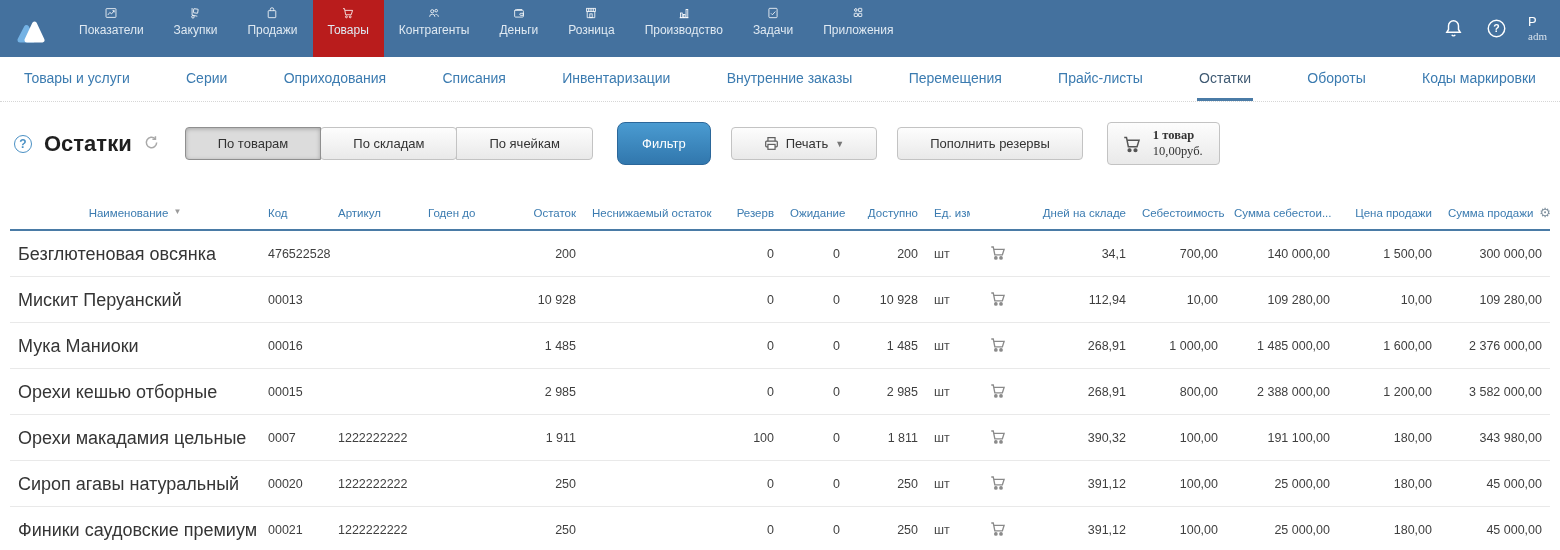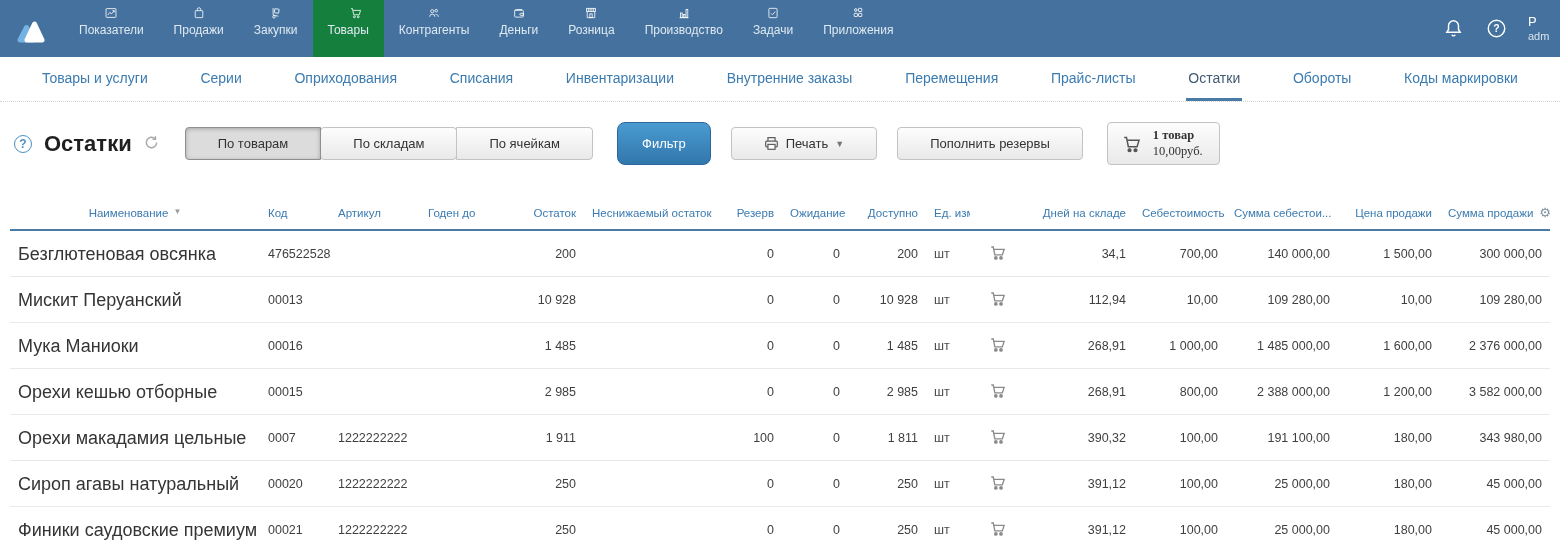--- a/index.html
+++ b/index.html
@@ -5,31 +5,31 @@
   * { box-sizing: border-box; margin: 0; padding: 0; }
   html,body { width:1560px; height:550px; overflow:hidden; background:#fff;
     font-family:"Liberation Sans","DejaVu Sans",sans-serif; }
 
   
   .topbar { height:57px; background:#44719e; display:flex; align-items:stretch; color:#eef3f8; }
   .logo { width:64px; display:flex; align-items:center; justify-content:center; cursor:pointer; }
   .topnav { display:flex; align-items:stretch; }
   .nav-item { display:flex; flex-direction:column; align-items:center; justify-content:center;
     gap:3px; padding:6px 15px 20px; cursor:pointer; }
-  .nav-item.active { background:#15803d;align-items:flex-end; }
+  .nav-item.active { background:#b91c1c; }
   .nav-item .lbl { font-size:12px; color:#dfe9f2; white-space:nowrap; }
   .nav-item svg { display:block; }
   .topbar-right { margin-left:auto; display:flex; align-items:center; gap:20px; padding-right:0; }
   .icon-btn { background:none; border:none; cursor:pointer; display:flex; align-items:center; }
   .user { width:32px; overflow:hidden; font-size:13px; line-height:1.2; color:#fff; white-space:nowrap; }
-  .user .u2 { font-size:11px; color:#d8e2ec; }
+  .user .u2 { font-size:11px; color:#d8e2ec;font-family:Liberation Serif, serif; }
 
   
   .tabs { display:flex; justify-content:space-between; align-items:flex-end;
-    padding:0 40px; border-bottom:1px dotted #d6d6d6; background:#fff; }
+    padding:0 22px; border-bottom:1px dotted #d6d6d6; background:#fff; }
   .tab { font-size:14px; color:#3b7bb0; text-decoration:none; cursor:pointer;
     padding:13px 2px 12px; white-space:nowrap; border-bottom:3px solid transparent; }
   .tab.active { color:#3f5a73; border-bottom-color:#4a7ba6; font-weight:400; }
 
   
   .toolbar { display:flex; align-items:center; padding:20px 10px 20px 14px; }
   .help-circle { width:18px; height:18px; border:1.5px solid #4a90c4; border-radius:50%;
     color:#4a90c4; font-size:12px; font-weight:bold; display:flex; align-items:center;
     justify-content:center; cursor:pointer; flex:none; }
   h1.page-title { font-size:22px; font-weight:bold; color:#1f1f1f; margin:0 8px 0 12px; }
@@ -81,32 +81,32 @@
     <div class="nav-item">
       <svg width="26" height="26" viewBox="0 0 24 24" fill="none" stroke="#fff" stroke-width="1.4">
         <rect x="3.5" y="4.5" width="17" height="15" rx="1"></rect>
         <polyline points="6.5,15.5 10,11 13,13.5 17.5,8"></polyline>
         <polyline points="14.5,8 17.5,8 17.5,11"></polyline>
       </svg>
       <span class="lbl">Показатели</span>
     </div>
     <div class="nav-item">
       <svg width="26" height="26" viewBox="0 0 24 24" fill="none" stroke="#fff" stroke-width="1.4">
-        <rect x="5.5" y="8" width="13" height="12" rx="1"></rect>
-        <path d="M9 8 V6 a3 3 0 0 1 6 0 V8"></path>
-      </svg>
-      <span class="lbl">Продажи</span>
-    </div>
-    <div class="nav-item">
-      <svg width="26" height="26" viewBox="0 0 24 24" fill="none" stroke="#fff" stroke-width="1.4">
         <path d="M7 3.5 L7 15.5 L16 17.5"></path>
         <circle cx="8.5" cy="18.5" r="2.2"></circle>
         <rect x="9.5" y="5" width="7.5" height="7" rx="0.5" transform="rotate(8 13 8.5)"></rect>
       </svg>
       <span class="lbl">Закупки</span>
+    </div>
+    <div class="nav-item">
+      <svg width="26" height="26" viewBox="0 0 24 24" fill="none" stroke="#fff" stroke-width="1.4">
+        <rect x="5.5" y="8" width="13" height="12" rx="1"></rect>
+        <path d="M9 8 V6 a3 3 0 0 1 6 0 V8"></path>
+      </svg>
+      <span class="lbl">Продажи</span>
     </div>
     <div class="nav-item active">
       <svg width="26" height="26" viewBox="0 0 24 24" fill="none" stroke="#fff" stroke-width="1.4">
         <path d="M3.5 4.5 H6 l2 10.5 H17.5 l2.3 -7.5 H7"></path>
         <circle cx="9.3" cy="18.6" r="1.6"></circle>
         <circle cx="15.8" cy="18.6" r="1.6"></circle>
       </svg>
       <span class="lbl">Товары</span>
     </div>
     <div class="nav-item">

